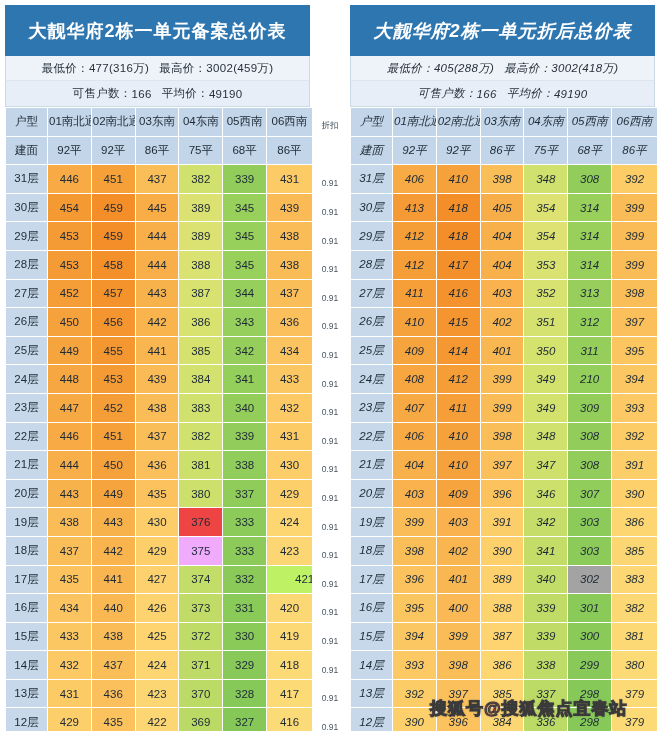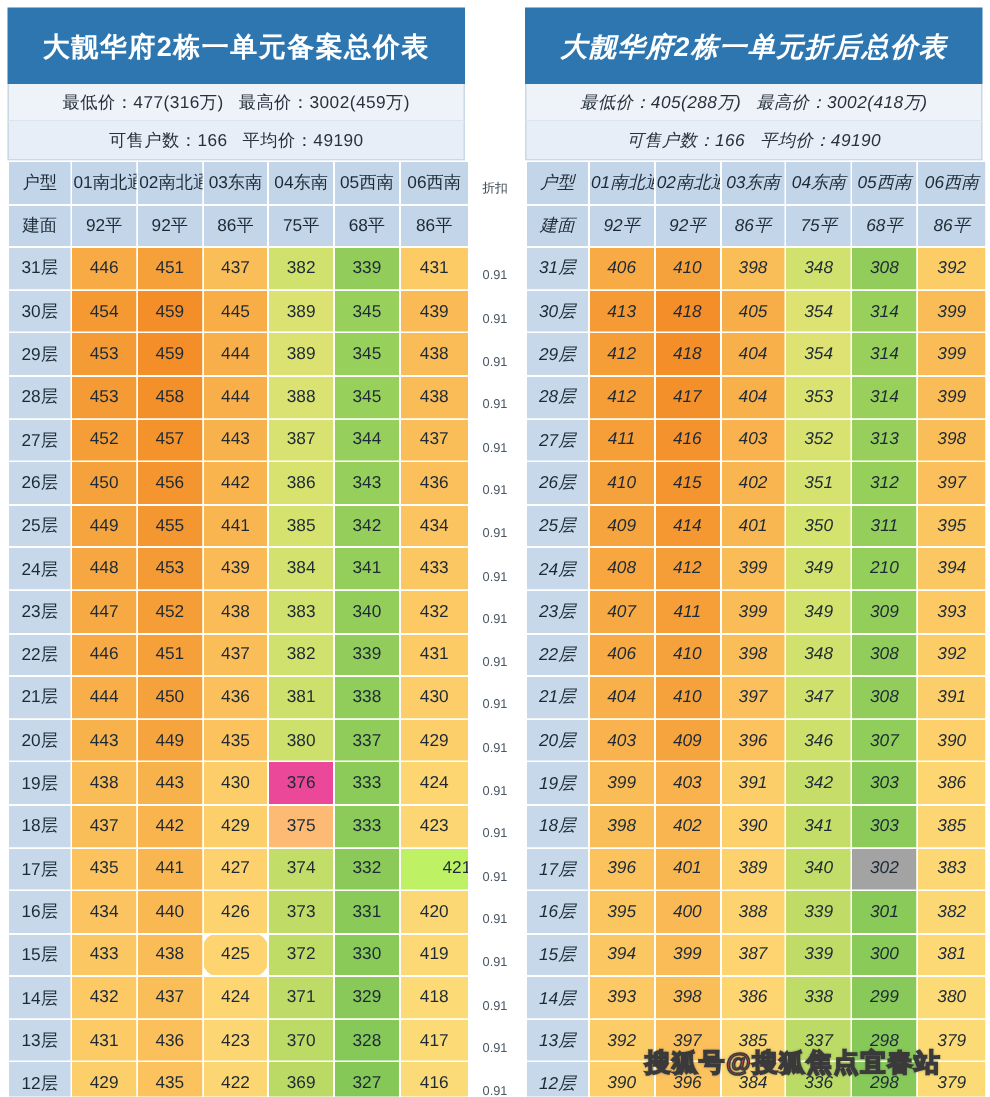--- a/index.html
+++ b/index.html
@@ -265,30 +265,30 @@
             <td style="background: rgb(251, 194, 93);">435</td>
             <td style="background: rgb(204, 224, 107);">380</td>
             <td style="background: rgb(144, 204, 90);">337</td>
             <td style="background: rgb(253, 207, 107);">429</td>
           </tr>
           <tr>
             <td class="rowhd">19层</td>
             <td style="background: rgb(250, 188, 87);">438</td>
             <td style="background: rgb(248, 178, 76);">443</td>
             <td style="background: rgb(252, 205, 105);">430</td>
-            <td style="background: #ec4899;">376</td>
+            <td style="background: #ef4444;">376</td>
             <td style="background: rgb(140, 203, 89);">333</td>
             <td style="background: rgb(253, 213, 113);">424</td>
           </tr>
           <tr>
             <td class="rowhd">18层</td>
             <td style="background: rgb(250, 190, 89);">437</td>
             <td style="background: rgb(249, 180, 78);">442</td>
             <td style="background: rgb(253, 207, 107);">429</td>
-            <td style="background: #fdba74;">375</td>
+            <td style="background: #f0abfc;">375</td>
             <td style="background: rgb(140, 203, 89);">333</td>
             <td style="background: rgb(252, 214, 114);">423</td>
           </tr>
           <tr>
             <td class="rowhd">17层</td>
             <td style="background: rgb(251, 194, 93);">435</td>
             <td style="background: rgb(249, 182, 80);">441</td>
             <td style="background: rgb(253, 210, 110);">427</td>
             <td style="background: rgb(194, 221, 104);">374</td>
             <td style="background: rgb(139, 202, 89);">332</td>
@@ -300,21 +300,21 @@
             <td style="background: rgb(249, 184, 82);">440</td>
             <td style="background: rgb(253, 211, 111);">426</td>
             <td style="background: rgb(192, 220, 103);">373</td>
             <td style="background: rgb(138, 202, 89);">331</td>
             <td style="background: rgb(252, 216, 116);">420</td>
           </tr>
           <tr>
             <td class="rowhd">15层</td>
             <td style="background: rgb(251, 199, 98);">433</td>
             <td style="background: rgb(250, 188, 87);">438</td>
-            <td style="background: rgb(253, 212, 112); border-radius: 11px;">425</td>
+            <td style="background: rgb(253, 212, 112);">425</td>
             <td style="background: rgb(191, 220, 103); margin-top: 32px;">372</td>
             <td style="background: rgb(137, 202, 89);">330</td>
             <td style="background: rgb(252, 217, 117);">419</td>
           </tr>
           <tr>
             <td class="rowhd">14层</td>
             <td style="background: rgb(252, 201, 100);">432</td>
             <td style="background: rgb(250, 190, 89);">437</td>
             <td style="background: rgb(253, 213, 113);">424</td>
             <td style="background: rgb(189, 219, 102);">371</td>

